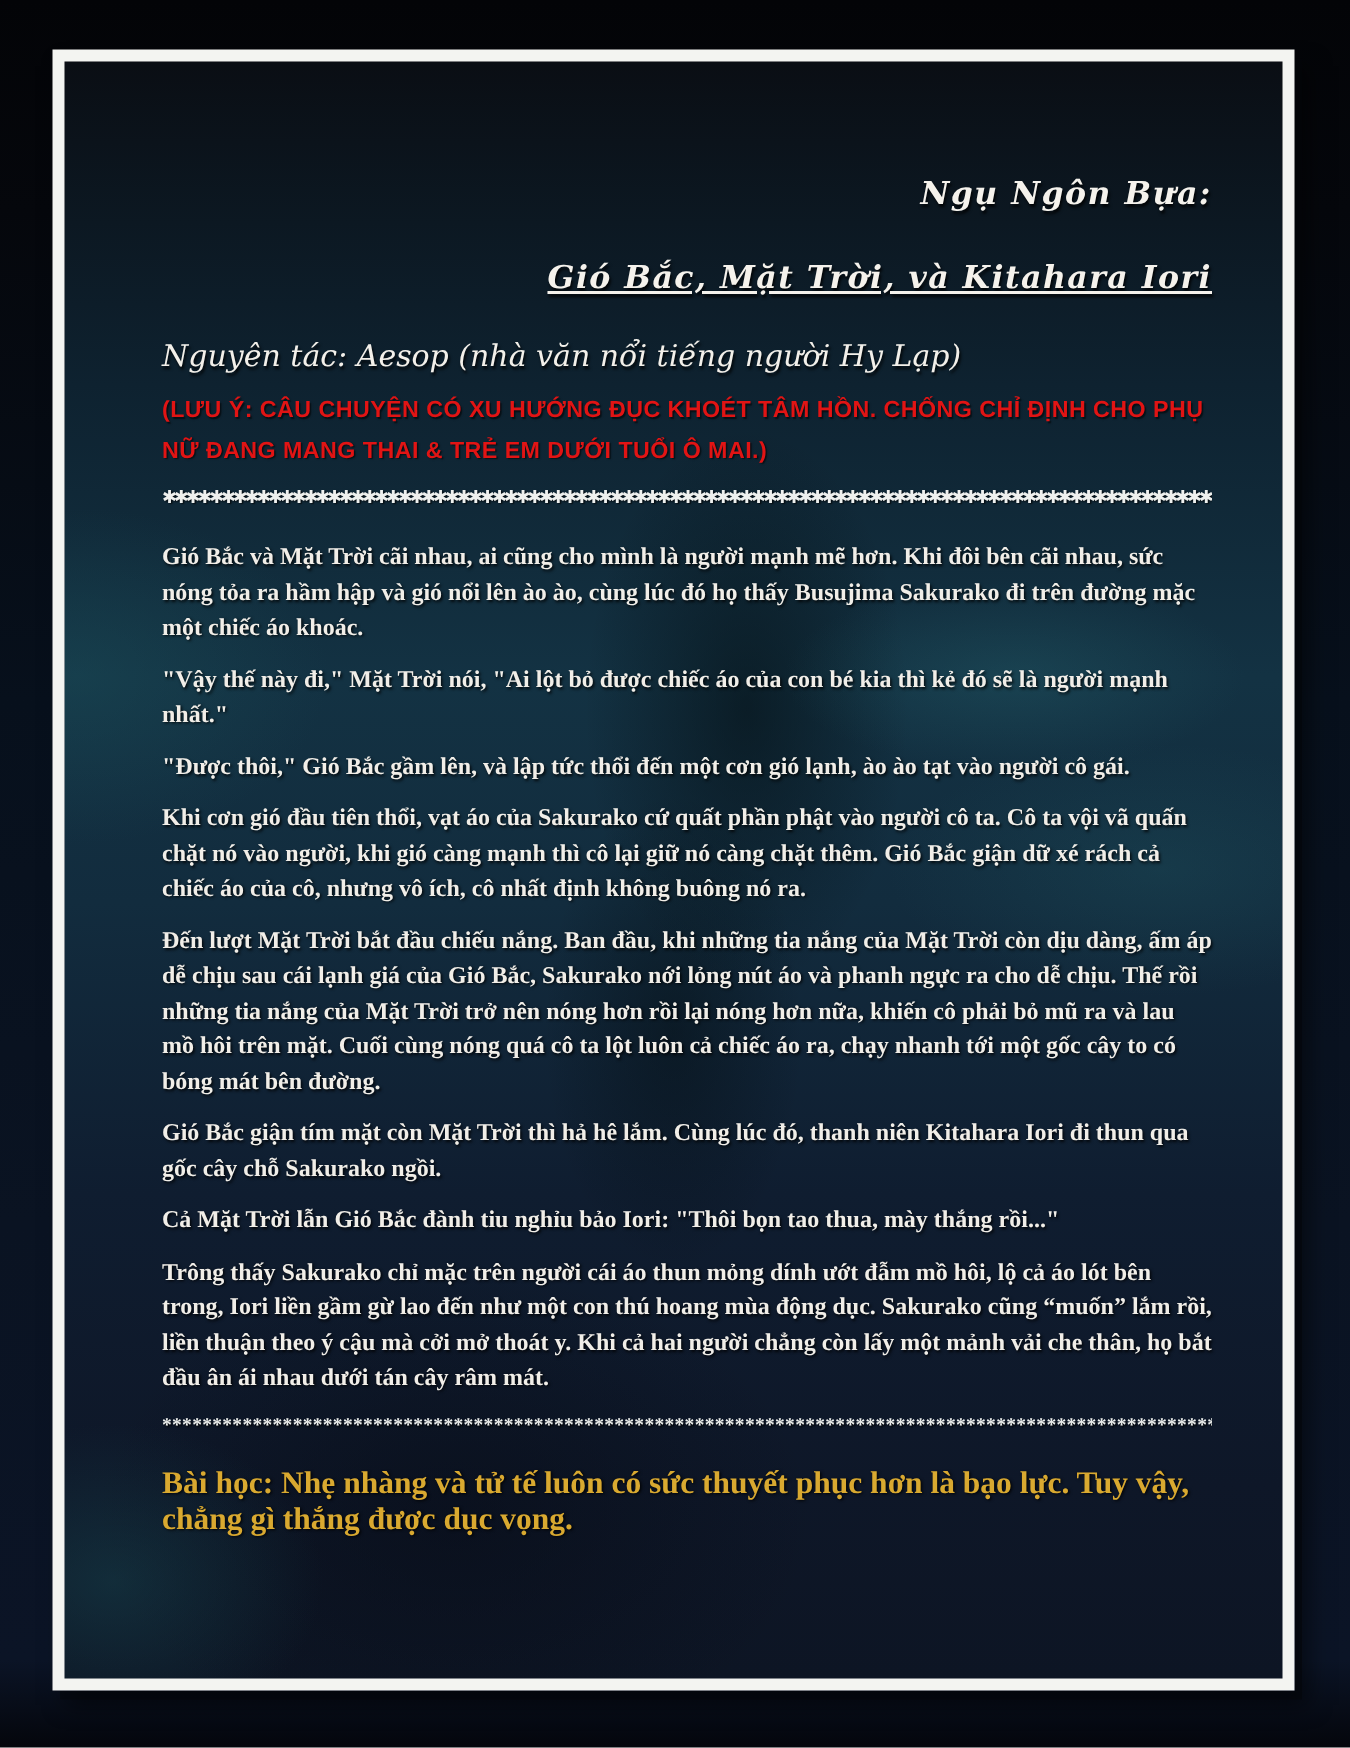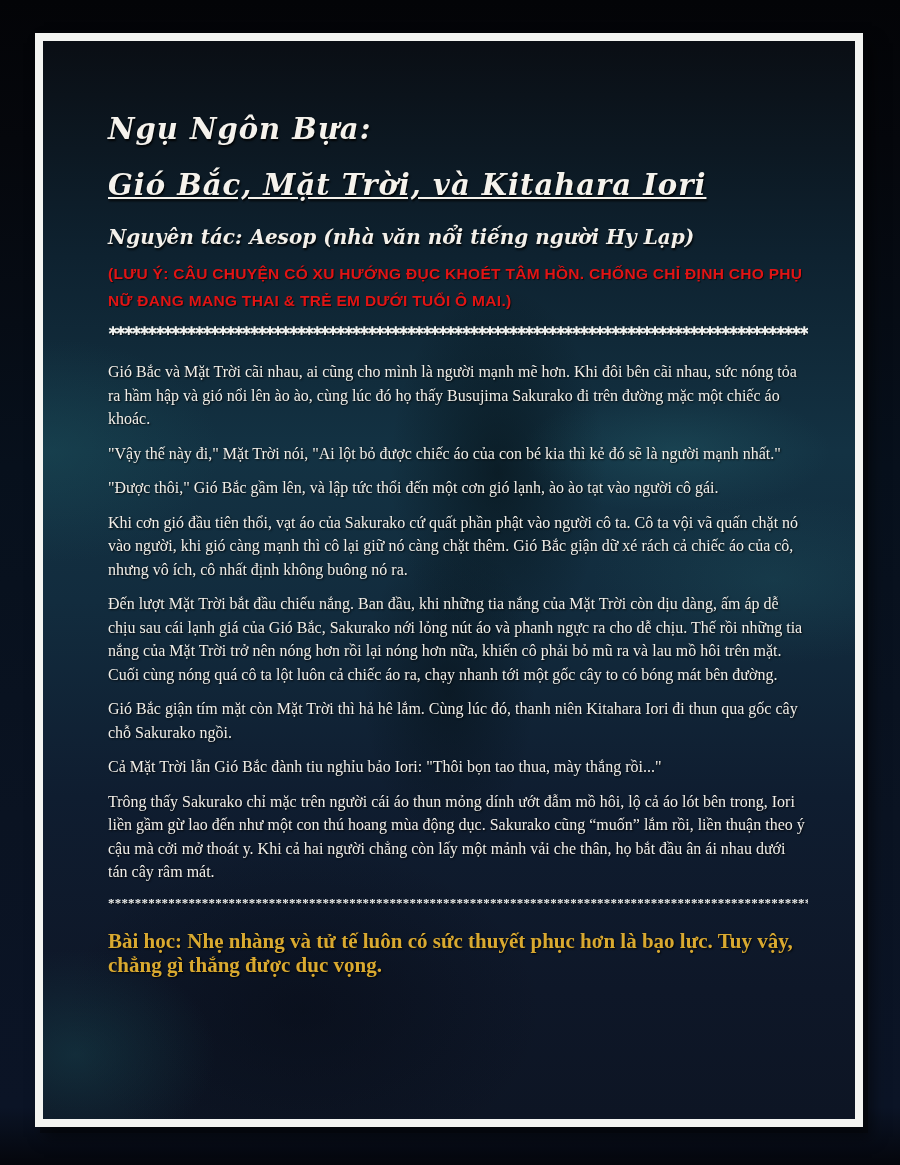--- a/index.html
+++ b/index.html
@@ -35,32 +35,32 @@
         #122c3e 52%, #0f1d30 70%, #0e1728 88%, #0d1524 100%);
   }
   .content {
     position: relative;
     padding: 70px 47px 0 65px;
   }
   .title {
     font-family: "DejaVu Serif", serif;
     font-style: italic;
     font-weight: 700;
-    font-size: 29px;
+    font-size: 21px;
     line-height: 36px;
     letter-spacing: 1px;
-    text-align: left;
+    text-align: right;
     color: #f5f2ec;
     text-shadow: 1px 2px 2px rgba(0,0,0,0.85);
   }
   .title-2 { margin-top: 20px; text-decoration: underline; }
   .credit {
     font-family: "DejaVu Serif", serif;
     font-style: italic;
-    font-weight: 700;
+    font-weight: 400;
     font-size: 20px;
     line-height: 30px;
     color: #f3f0ea;
     text-shadow: 1px 2px 2px rgba(0,0,0,0.85);
   }
   .credit-1 { margin-top: 19px; }
   .credit-2 { margin-top: 6px; }
   .warning {
     margin-top: 8px;
     font-family: "Liberation Sans", sans-serif;
@@ -89,21 +89,21 @@
     font-family: "Liberation Serif", serif;
     font-weight: 700;
     font-size: 13px;
     line-height: 16px;
     letter-spacing: 0.2px;
   }
   .story { margin-top: 20px; }
   .story p {
     margin: 0 0 11px 0;
     font-family: "Liberation Serif", serif;
-    font-weight: 400;
+    font-weight: 700;
     font-size: 16px;
     line-height: 23.5px;
     color: var(--body-text, #f1eee8);
     text-shadow: 1px 1px 2px rgba(0,0,0,0.85);
   }
   .lesson {
     margin-top: 18px;
     font-family: "Liberation Serif", serif;
     font-weight: 700;
     font-size: 21px;

